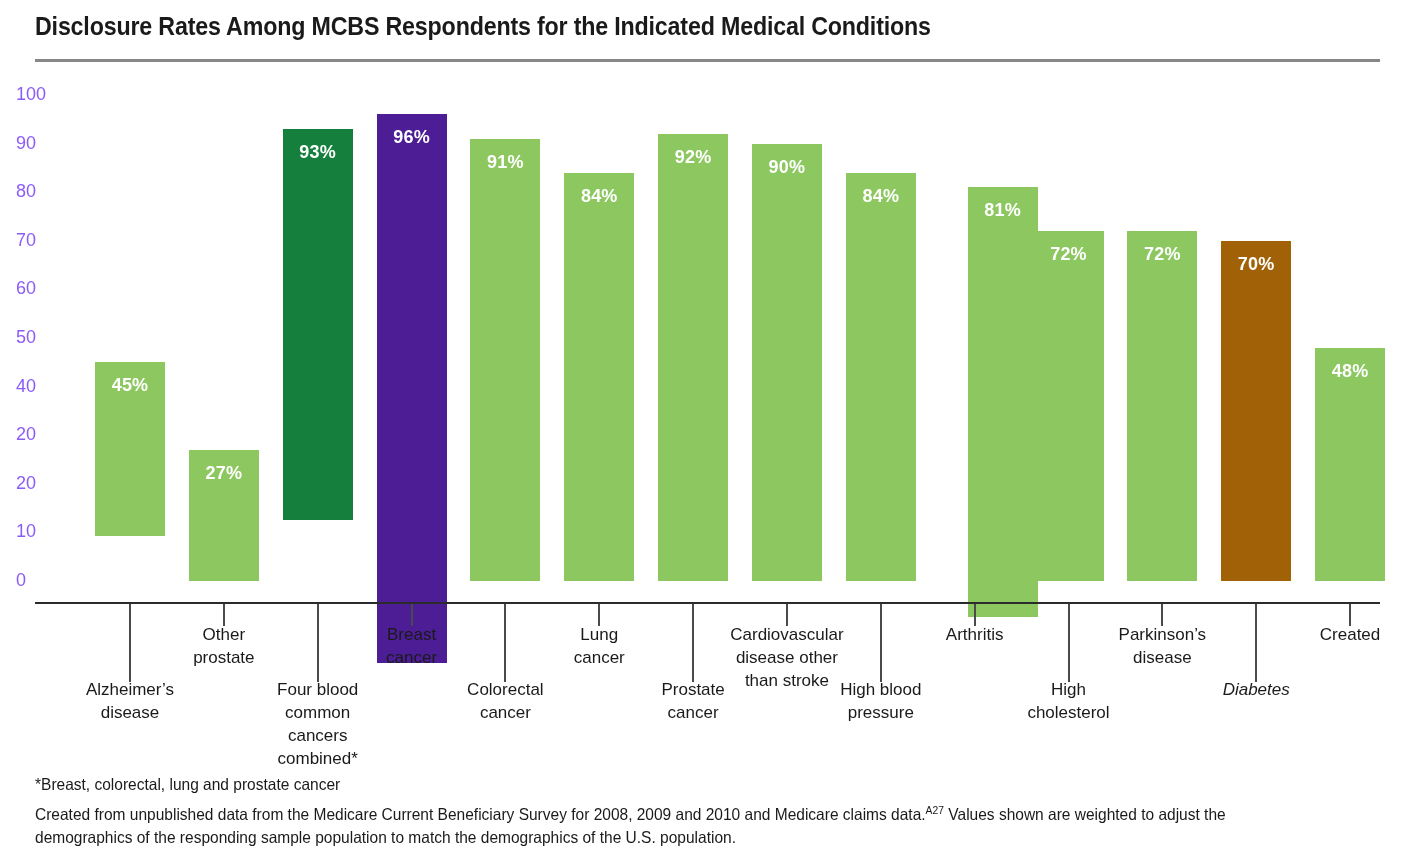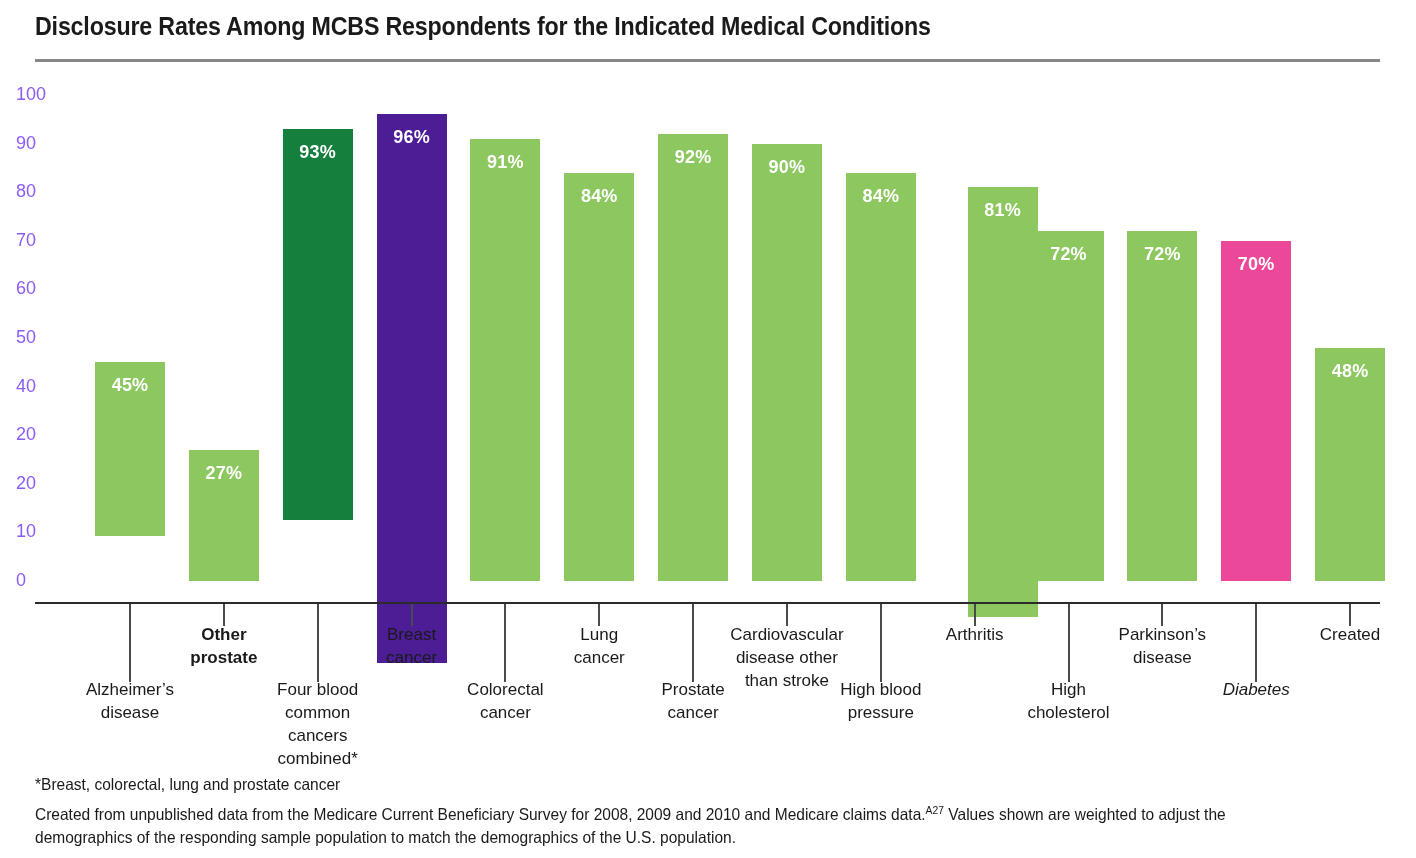--- a/index.html
+++ b/index.html
@@ -189,21 +189,21 @@
         </div>
         <div class="bar" style="left: 939.65px; top: 187.34px; height: 430px; background: rgb(140, 199, 95); margin-left: 28px;">
           <div class="bar-value">81%</div>
         </div>
         <div class="bar" style="left: 1033.5px; top: 231.08px; height: 349.92px; background: rgb(140, 199, 95);">
           <div class="bar-value">72%</div>
         </div>
         <div class="bar" style="left: 1127.35px; top: 231.08px; height: 349.92px; background: rgb(140, 199, 95);">
           <div class="bar-value">72%</div>
         </div>
-        <div class="bar" style="left: 1221.2px; top: 240.8px; height: 340.2px; background: #ec4899;">
+        <div class="bar" style="left: 1221.2px; top: 240.8px; height: 340.2px; background: #a16207;">
           <div class="bar-value">70%</div>
         </div>
         <div class="bar" style="left: 1315.05px; top: 347.72px; height: 233.28px; background: rgb(140, 199, 95);">
           <div class="bar-value">48%</div>
         </div>
       </div>
     <div id="xaxis-line"></div>
     <div id="xticks">
         <div class="xtick long" style="left: 129px;"></div>
         <div class="xtick short" style="left: 222.85px;"></div>
@@ -215,21 +215,21 @@
         <div class="xtick short" style="left: 785.95px;"></div>
         <div class="xtick long" style="left: 879.8px;"></div>
         <div class="xtick short" style="left: 973.65px;"></div>
         <div class="xtick long" style="left: 1067.5px;"></div>
         <div class="xtick short" style="left: 1161.35px;"></div>
         <div class="xtick long" style="left: 1255.2px;"></div>
         <div class="xtick short" style="left: 1349.05px;"></div>
       </div>
     <div id="xlabels">
         <div class="xlabel lower" style="left: 55px;"><span>Alzheimer’s</span><br><span>disease</span></div>
-        <div class="xlabel upper" style="left: 148.85px; font-weight: bold;"><span>Other</span><br><span>prostate</span></div>
+        <div class="xlabel upper" style="left: 148.85px;"><span>Other</span><br><span>prostate</span></div>
         <div class="xlabel lower" style="left: 242.7px;"><span>Four blood</span><br><span>common</span><br><span>cancers</span><br><span>combined*</span></div>
         <div class="xlabel upper" style="left: 336.55px;"><span>Breast</span><br><span>cancer</span></div>
         <div class="xlabel lower" style="left: 430.4px;"><span>Colorectal</span><br><span>cancer</span></div>
         <div class="xlabel upper" style="left: 524.25px;"><span>Lung</span><br><span>cancer</span></div>
         <div class="xlabel lower" style="left: 618.1px;"><span>Prostate</span><br><span>cancer</span></div>
         <div class="xlabel upper" style="left: 711.95px;"><span>Cardiovascular</span><br><span>disease other</span><br><span>than stroke</span></div>
         <div class="xlabel lower" style="left: 805.8px;"><span>High blood</span><br><span>pressure</span></div>
         <div class="xlabel upper" style="left: 899.65px;"><span>Arthritis</span></div>
         <div class="xlabel lower" style="left: 993.5px;"><span>High</span><br><span>cholesterol</span></div>
         <div class="xlabel upper" style="left: 1087.35px;"><span>Parkinson’s</span><br><span>disease</span></div>

